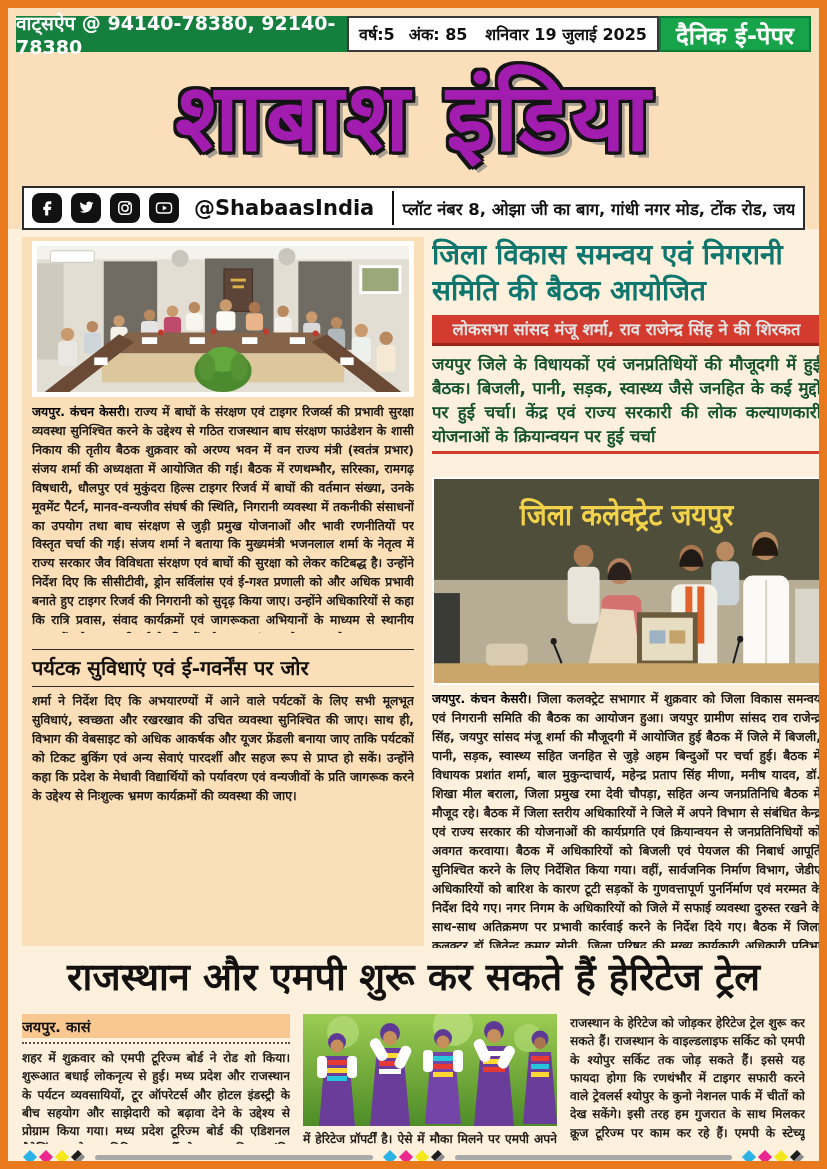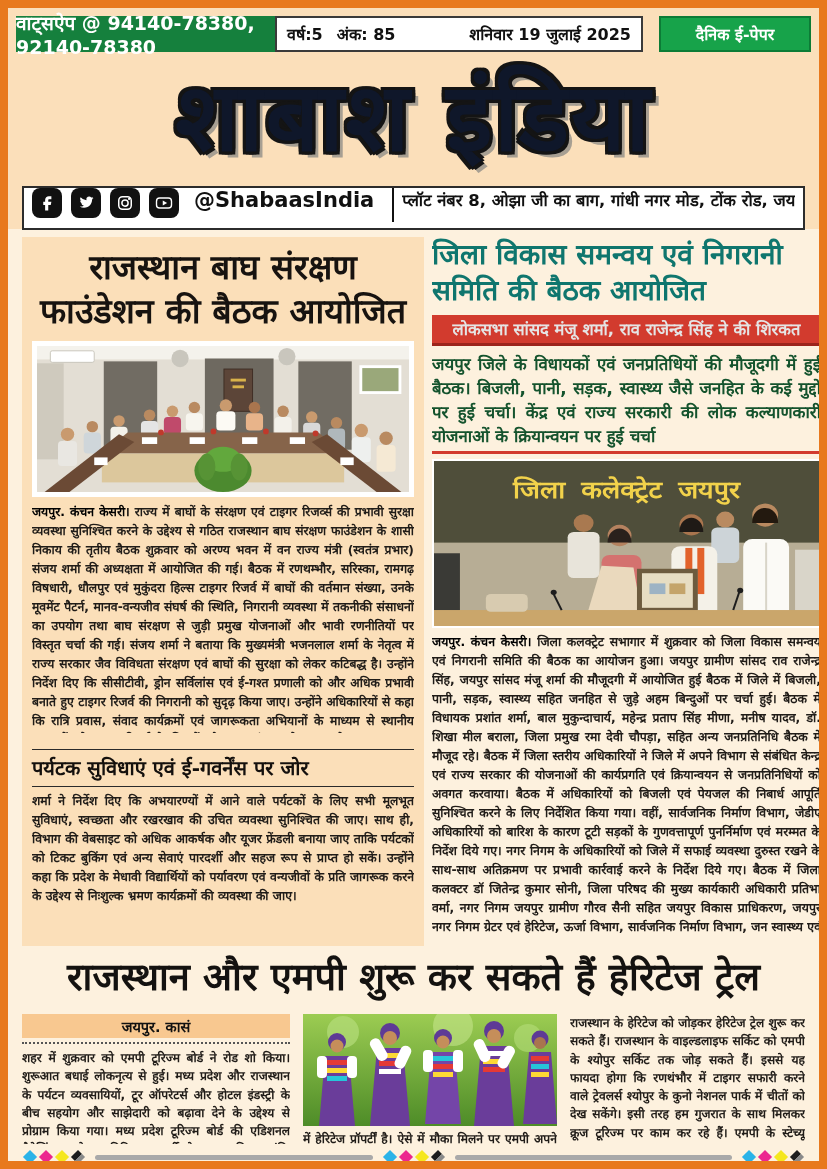--- a/index.html
+++ b/index.html
@@ -11,46 +11,46 @@
   }
   .header-band { position:absolute; left:0; top:0; width:811px; height:221px; background:#fbdfba; }
 
   
   .topbar { position:absolute; left:8px; top:8px; width:795px; height:36px; display:flex; }
   .topbar-whatsapp {
     flex:1; background:#15803d; color:#fff; font-weight:bold; font-size:19px;
     display:flex; align-items:center; justify-content:center;
   }
   .topbar-datebox {
-    width:368px; background:#fff; border:2px solid #3a3a3a; color:#111;
+    width:312px; background:#fff; border:2px solid #3a3a3a; color:#111;
     display:flex; align-items:center; font-weight:bold; font-size:16px; padding:0 10px; gap:14px;
   }
   .topbar-datebox .date { margin-left:auto; }
   .topbar-epaper {
-    width:152px; background:#17a34a; border:2px solid #0c7c36; color:#fff; font-weight:bold; font-size:16px;
-    display:flex; align-items:center; justify-content:center;margin-left:16px;
+    width:152px; background:#17a34a; border:2px solid #0c7c36; color:#fff; font-weight:bold; font-size:24px;
+    display:flex; align-items:center; justify-content:center;
   }
 
   
   .masthead {
     position:absolute; left:0; top:44px; width:811px; height:132px;
     display:flex; align-items:center; justify-content:center;
   }
   .masthead .title {
-    font-size:94px; font-weight:bold; color:#0f172a; letter-spacing:2px; line-height:1;
+    font-size:94px; font-weight:bold; color:#a21caf; letter-spacing:2px; line-height:1;
     text-shadow:
       -3px -3px 0 #141414, 3px -3px 0 #141414, -3px 3px 0 #141414, 3px 3px 0 #141414,
       0 -3px 0 #141414, 0 3px 0 #141414, -3px 0 0 #141414, 3px 0 0 #141414,
       6px 6px 0 #a79f92;
   }
 
   
   .socialbar {
     position:absolute; left:14px; top:178px; width:783px; height:44px;
-    background:#fff; border:2px solid #2c2c2c; display:flex; align-items:flex-start; padding:0 8px;
+    background:#fff; border:2px solid #2c2c2c; display:flex; align-items:center; padding:0 8px;
   }
   .icon-badge { width:30px; height:30px; background:#111; border-radius:8px; margin-right:9px;
     display:flex; align-items:center; justify-content:center; flex:0 0 auto; }
   .icon-badge svg { width:20px; height:20px; }
   .handle { font-weight:bold; font-size:21px; color:#111; margin:0 10px 0 6px; }
   .social-divider { width:2px; height:34px; background:#111; margin:0 8px; }
   .address { flex:1; text-align:center; font-weight:bold; font-size:16.5px; color:#111; white-space:nowrap; overflow:hidden; }
 
   
   .left-article {
@@ -80,35 +80,35 @@
   }
   .kicker {
     margin-top:5px; background:#d23b2e; border-bottom:3px solid #9c241b; color:#e5e5e5;
     font-weight:bold; font-size:16.5px; text-align:center; padding:2px 2px 3px 2px; white-space:nowrap; overflow:hidden;
   }
   .right-intro {
     margin-top:6px; font-size:16.8px; line-height:1.43; font-weight:bold; color:#14532d; text-align:justify;
     height:96px; overflow:hidden;
   }
   .red-rule { height:3px; background:#d23b2e; margin-top:3px; }
-  .right-photo { width:389px; height:169px; margin-top:5px; border:2px solid #fff; background:#55543e;font-family:Liberation Mono, monospace; }
+  .right-photo { width:389px; height:208px; margin-top:23px; border:2px solid #fff; background:#55543e; }
   .right-body { height:300px; margin-top:5px; font-size:12.35px; }
 
   
   .bottom-headline {
     position:absolute; left:14px; top:941px; width:783px; text-align:center;
     font-size:38px; font-weight:bold; color:#141210; white-space:nowrap; overflow:hidden;
   }
   .bottom-cols { position:absolute; left:14px; top:1006px; width:783px; height:130px; display:flex; gap:13px; }
   .bcol { overflow:hidden; }
   .bcol1 { width:268px; }
   .bcol2 { width:254px; }
   .bcol3 { flex:1; }
   .byline-strip {
-    background:#f8c890; text-align:center; font-weight:bold; font-size:14.5px; color:#111;
+    background:#f8c890; font-weight:bold; font-size:14.5px; color:#111;
     padding:2px 0; width:100%;
   }
   .dotted-rule { border-bottom:2px dotted #555; margin:4px 0 5px 0; }
   .bcol .body-text { font-size:12.2px; line-height:1.5; }
   .bcol1 .body-text { height:100px; }
   .bcol3 .body-text { height:128px; }
   .dancers-photo { width:254px; height:112px; background:#6fae37; }
   .bcol2 .body-text { margin-top:4px; height:46px; }
 
   
@@ -162,21 +162,20 @@
           <rect x="4" y="8" width="24" height="16" rx="5" fill="#111" stroke="#fff" stroke-width="2.2"></rect>
           <path fill="#fff" d="M14 12l7 4-7 4z"></path>
         </svg>
     </span>
     <span class="handle">@ShabaasIndia</span>
     <span class="social-divider"></span>
     <span class="address">प्लॉट नंबर 8, ओझा जी का बाग, गांधी नगर मोड, टोंक रोड, जयपुर</span>
   </div>
 
   <div class="left-article">
-    <div class="left-headline">राजस्थान बाघ संरक्षण फाउंडेशन की बैठक आयोजित</div>
 
     <div class="photo-frame left-photo">
       <svg viewBox="0 0 390 152" width="100%" height="100%" preserveAspectRatio="none">
         <rect width="390" height="152" fill="#e3ded4"></rect>
         <rect width="390" height="14" fill="#f4f2ec"></rect>
         <rect x="14" y="5" width="46" height="12" rx="2" fill="#fff" stroke="#c8c4ba"></rect>
         <circle cx="150" cy="13" r="9" fill="#c9c6bd"></circle>
           <circle cx="262" cy="11" r="9" fill="#c9c6bd"></circle>
         <rect x="70" y="16" width="56" height="92" fill="#716c63"></rect>
         <rect x="176" y="13" width="72" height="96" fill="#6e6960"></rect>

